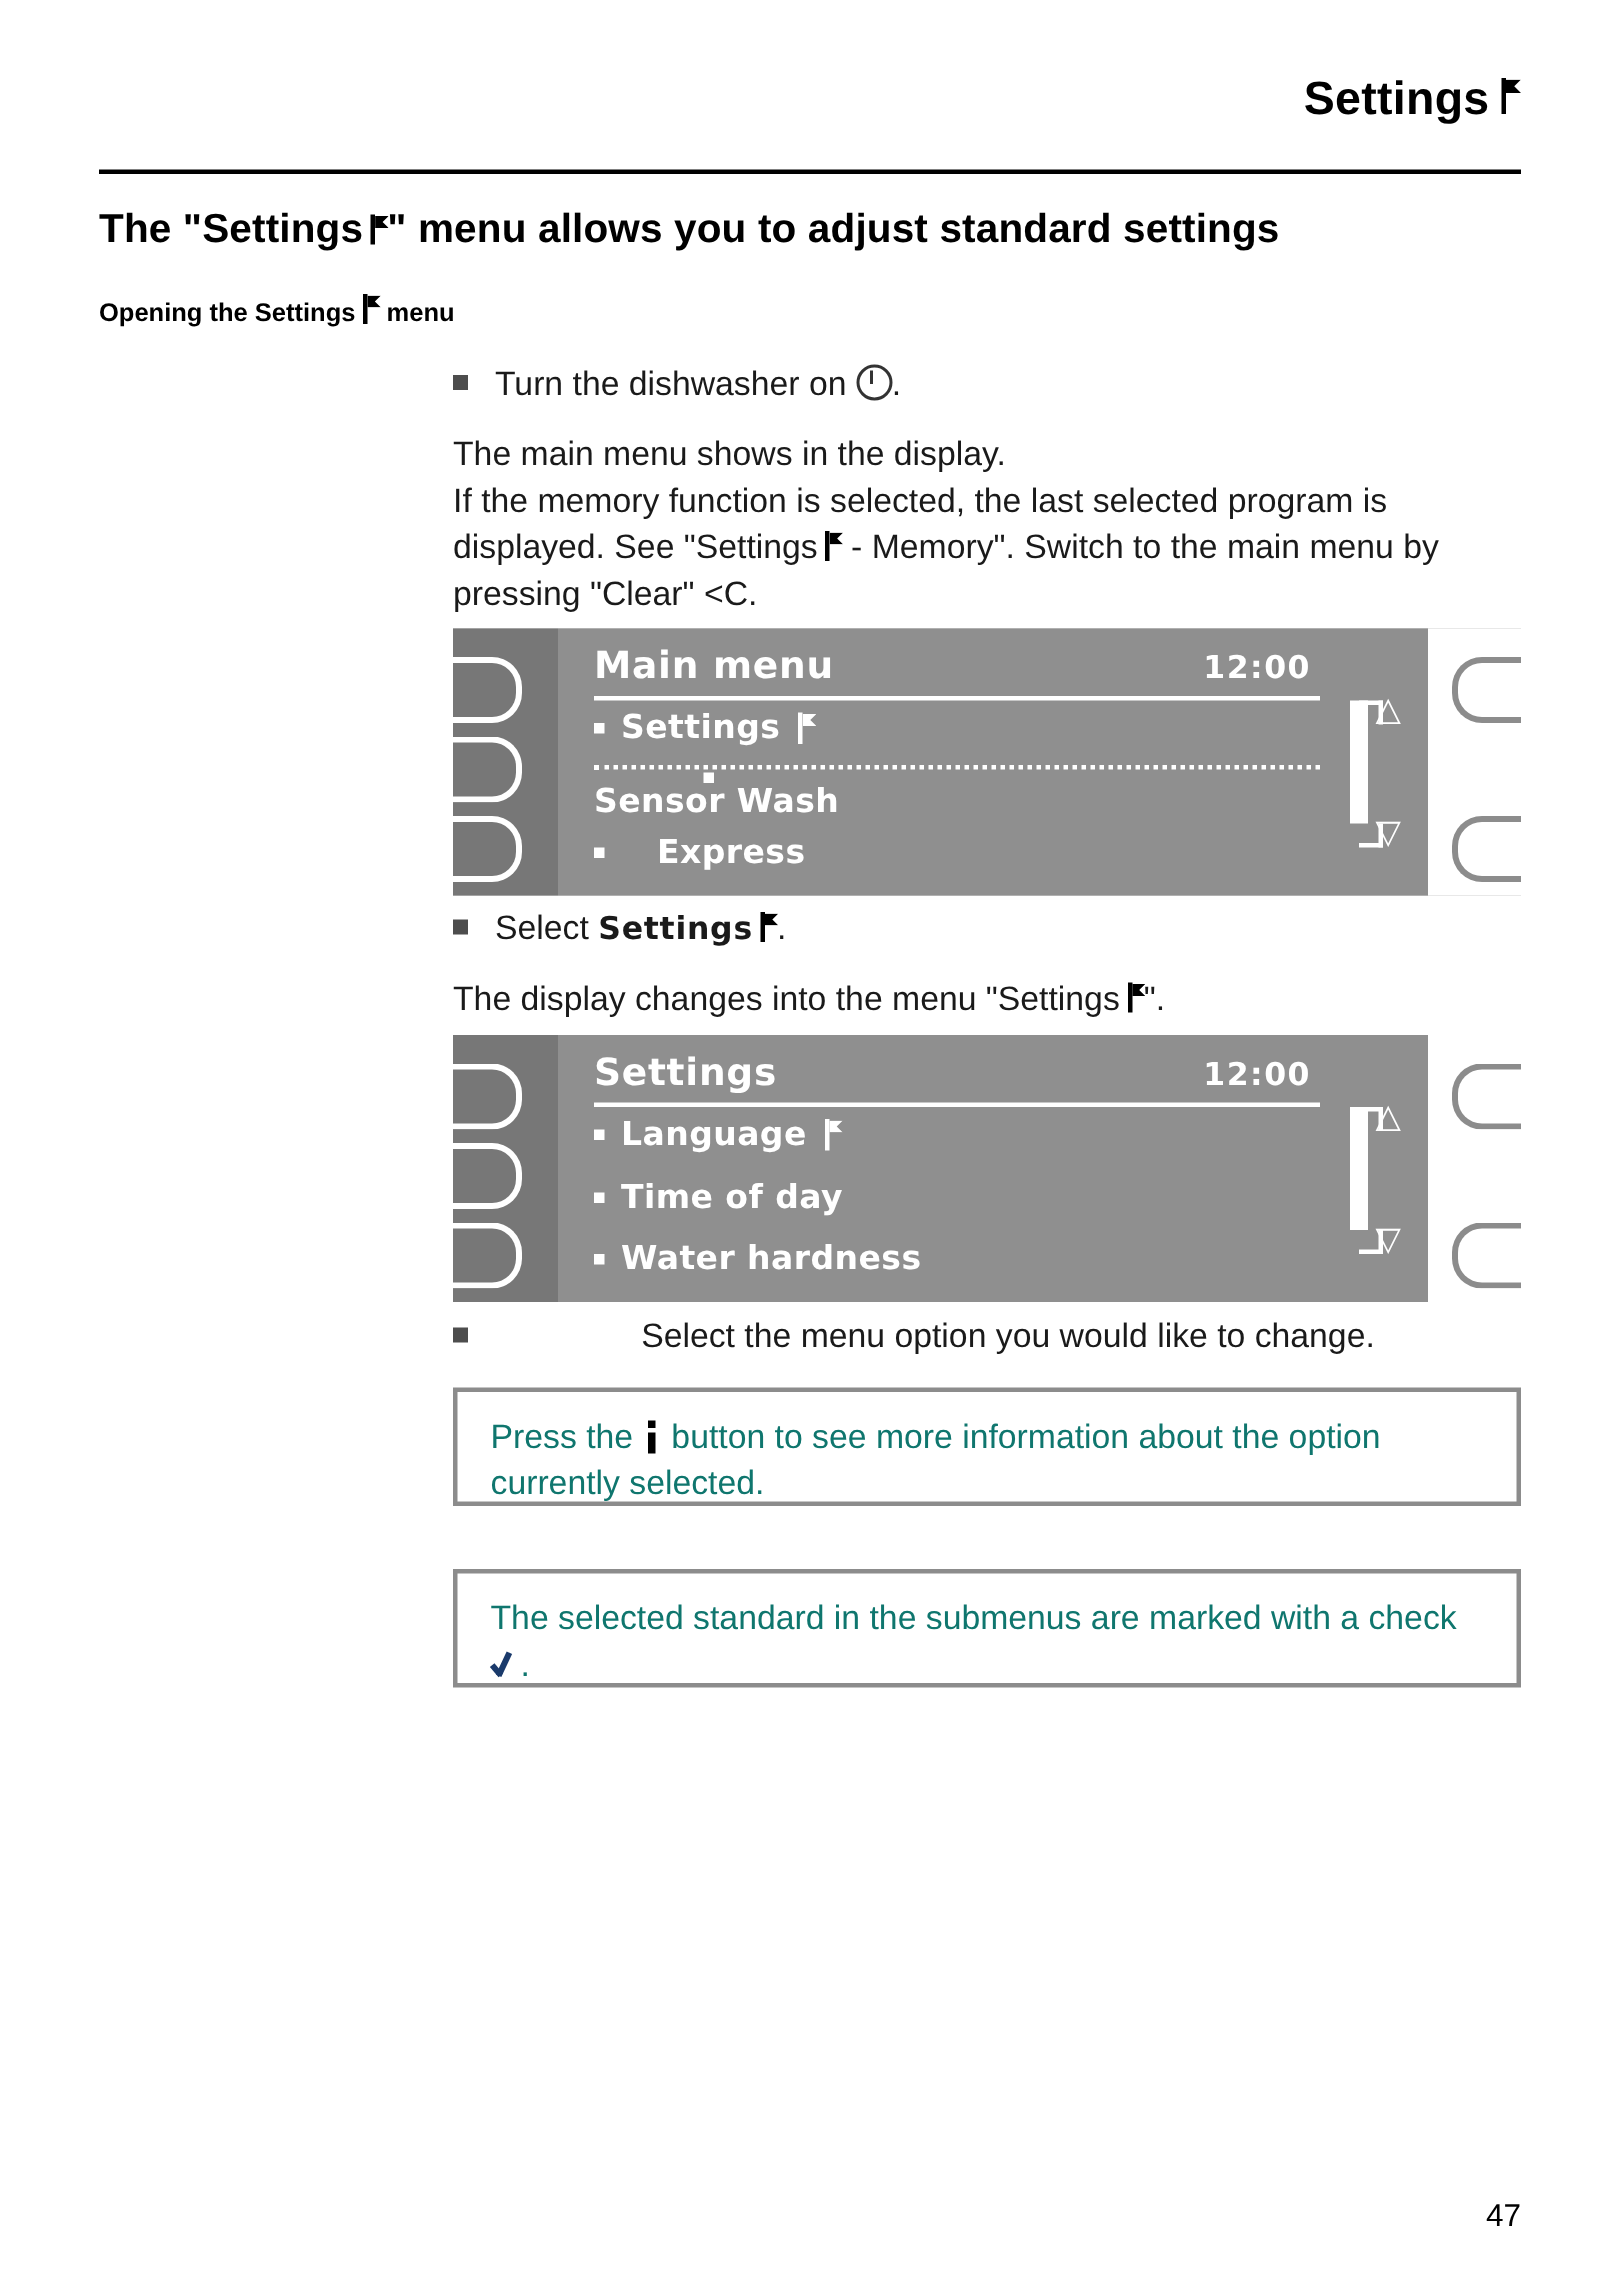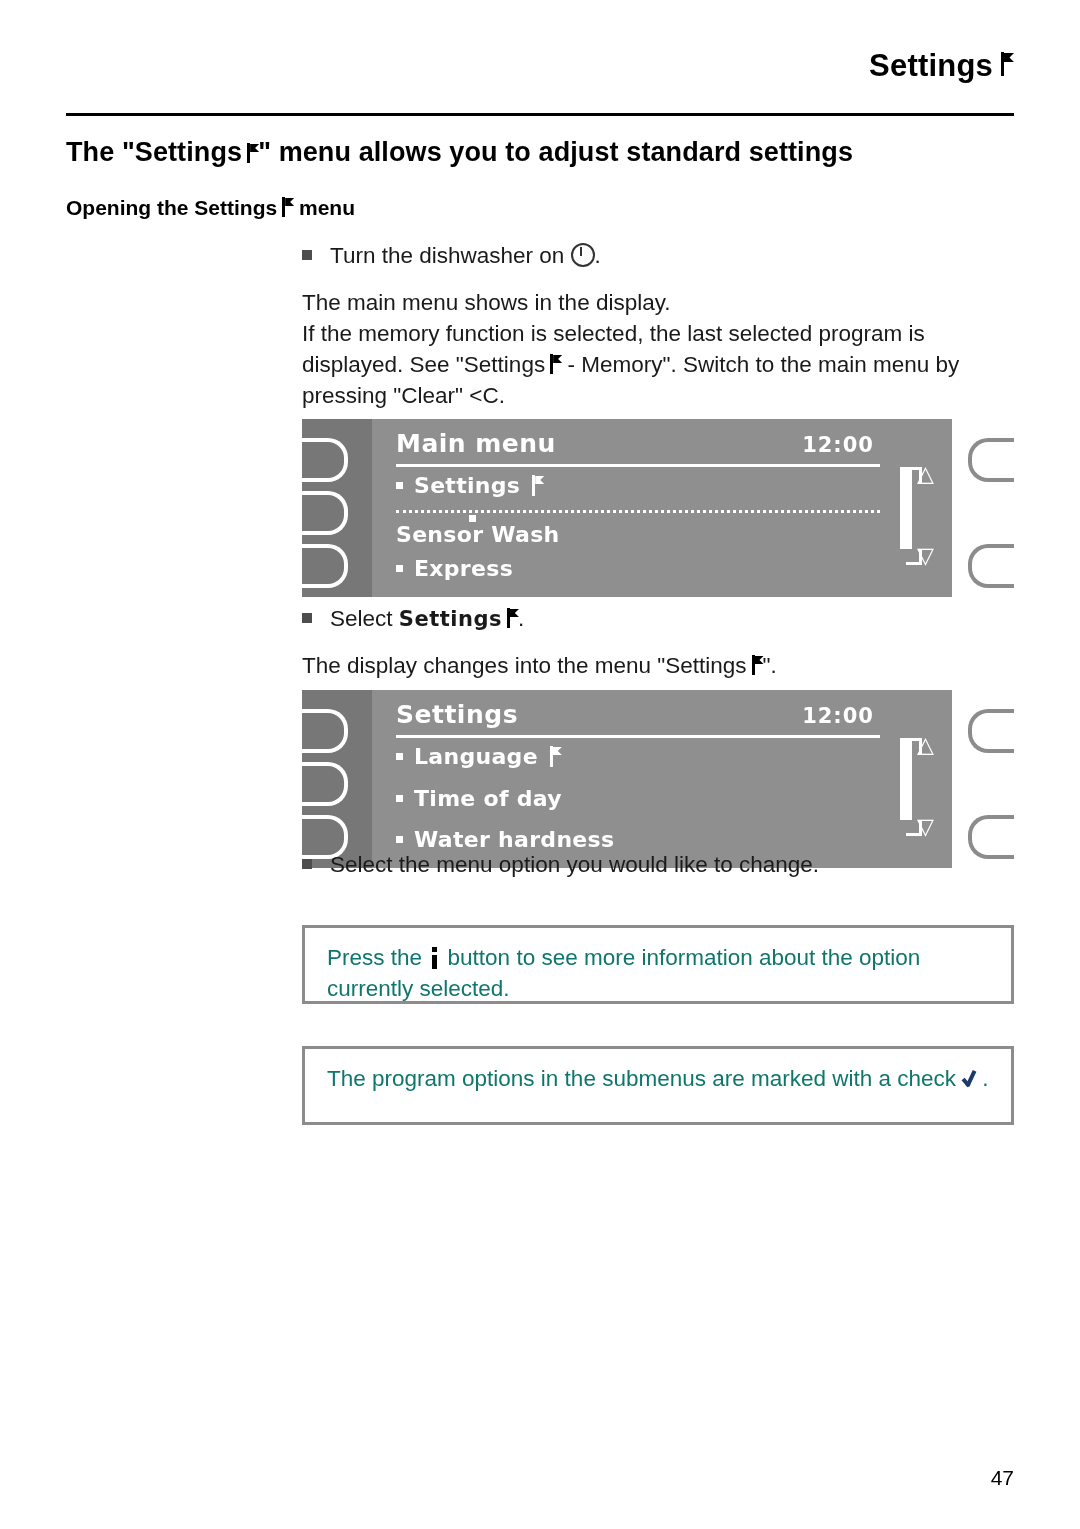--- a/index.html
+++ b/index.html
@@ -80,21 +80,21 @@
     width: 960px;
     font-size: 27px;
     font-weight: bold;
     letter-spacing: 0.1px;
   }
   .section-title {
     position: absolute;
     left: 66px;
     top: 196px;
     width: 700px;
-    font-size: 21px;
+    font-size: 17px;
     font-weight: bold;
   }
 
   
   .body-col {
     position: absolute;
     left: 302px;
     width: 712px;
     font-size: 22.5px;
     line-height: 31px;
@@ -381,21 +381,21 @@
     <div class="lcd-item" style="top:54px;">
       <span class="dot"></span>
         <span>Settings</span>
         <span class="flag-w"></span>
     </div>
     <div class="dotted-sep" style="top:91px;"></div>
     <div class="lcd-item" style="top:96px;flex-direction:column;">
       <span class="dot"></span>
         <span>Sensor Wash</span>
     </div>
-    <div class="lcd-item" style="top:137px;">
+    <div class="lcd-item" style="top:137px;gap:24px;">
       <span class="dot"></span>
         <span>Express</span>
     </div>
 
     <div class="corner-tl" style="right:30px; top:48px; border-left:none; border-bottom:none;"></div>
     <div class="arrow-up" style="top:44px; right:18px;">△</div>
     <div class="scrollbar"></div>
     <div class="corner-bl" style="right:30px; top:130px; border-left:none; border-top:none;"></div>
     <div class="arrow-dn" style="top:126px; right:18px;">▽</div>
   </div>
@@ -447,35 +447,35 @@
     <div class="scrollbar"></div>
     <div class="corner-bl" style="right:30px; top:130px; border-left:none; border-top:none;"></div>
     <div class="arrow-dn" style="top:126px; right:18px;">▽</div>
   </div>
   <div class="panel-right">
     <div class="btn-u-right" style="top:19px;"></div>
     <div class="btn-u-right" style="top:125px;"></div>
   </div>
 </div>
 
-<div class="body-col" style="top:849px;">
+<div class="body-col" style="top:875px;text-align:center;">
   <div class="bullet-row">
     <span class="sq-bullet"></span>
     <span>Select the menu option you would like to change.</span>
   </div>
 </div>
 
 <div class="note-box" style="top:925px; height:79px;">
   <div class="note-text">
     <span>Press the</span>
     <span class="info-icon"></span>
     <span>button to see more information about the option currently selected.</span>
   </div>
 </div>
 
 <div class="note-box" style="top:1046px; height:79px;">
   <div class="note-text">
-    <span>The program options in the submenus are marked with a check</span>
+    <span>The selected standard in the submenus are marked with a check</span>
     <span class="check-icon"></span><span>.</span>
   </div>
 </div>
 
 <div class="page-number">47</div>
 
 </body></html>

